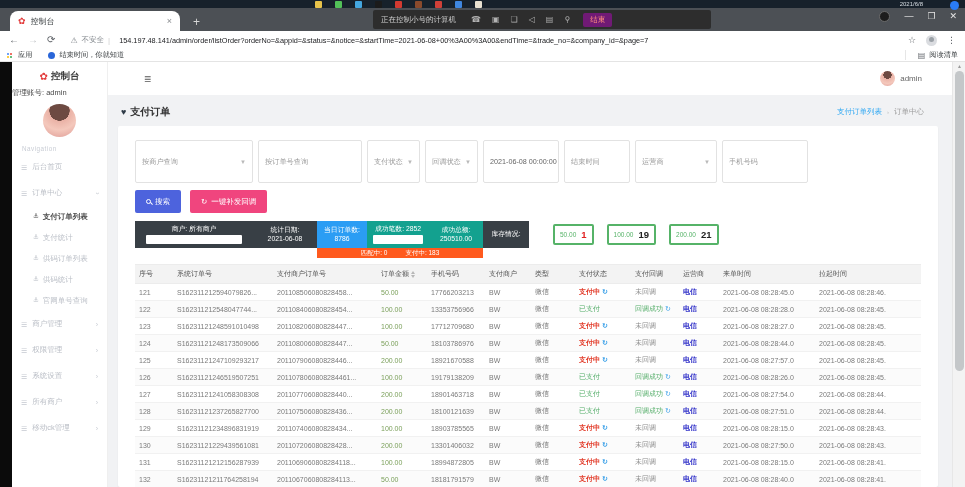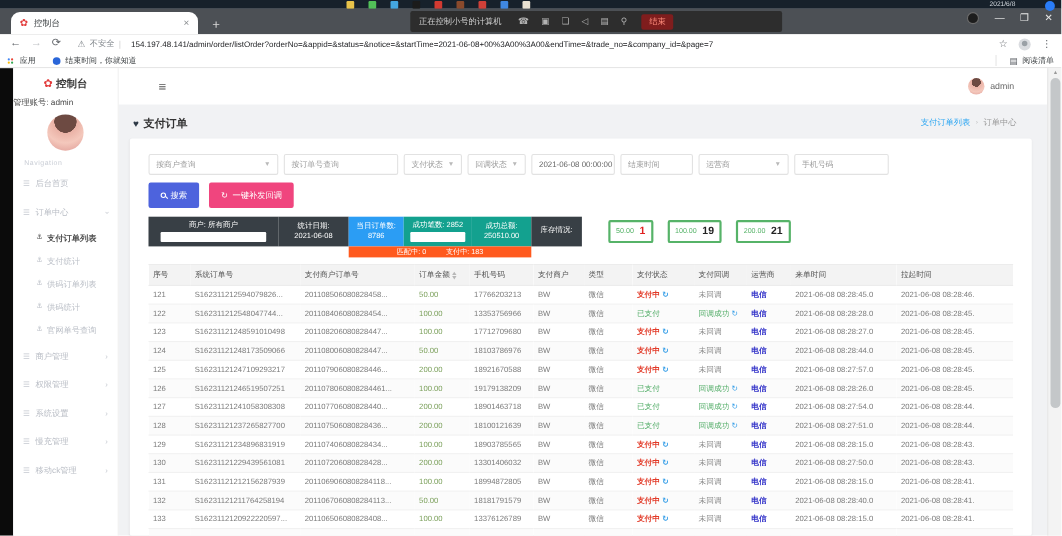--- a/index.html
+++ b/index.html
@@ -13,21 +13,21 @@
   
   .tabstrip{height:23px;background:#4c5055;position:relative;}
   .tab{position:absolute;left:10px;bottom:0;width:170px;height:20px;background:#fff;border-radius:8px 8px 0 0;display:flex;align-items:center;padding:0 8px;gap:5px;}
   .tab .fav{color:#e23b3b;font-size:9px;line-height:1;}
   .tab .ttl{font-size:8px;color:#3c4043;flex:1;overflow:hidden;white-space:nowrap;}
   .tab .cls{color:#8a8d90;font-size:9px;}
   .newtab{position:absolute;left:193px;bottom:3px;color:#d7d7d7;font-size:12px;line-height:12px;}
   .remote{position:absolute;left:335px;top:2px;width:338px;height:19px;background:#2d2d2d;border-radius:2px;display:flex;align-items:center;padding:0 8px;gap:11px;z-index:5;margin-left:38px;}
   .remote .rtxt{font-size:7.5px;color:#cfcfcf;margin-right:4px;white-space:nowrap;}
   .remote .ric{font-size:8px;color:#b3b3b3;line-height:1;}
-  .remote .rend{margin-left:2px;background:#7f1d1d;color:#ff8d7d;font-size:7.5px;padding:2px 7px;border-radius:2px;white-space:nowrap;}
+  .remote .rend{margin-left:2px;background:#701a75;color:#ff8d7d;font-size:7.5px;padding:2px 7px;border-radius:2px;white-space:nowrap;}
   .winctl{position:absolute;right:8px;top:3px;display:flex;align-items:center;gap:14px;z-index:6;}
   .winctl .ball{width:11px;height:11px;border-radius:50%;background:#1d1d1d;border:1px solid #6a6a6a;}
   .winctl .wc{color:#e6e6e6;font-size:9px;line-height:1;}
   
   .addressbar{height:18px;background:#fff;display:flex;align-items:center;padding:0 9px;gap:9px;}
   .nav-ic{font-size:10px;color:#5f6368;line-height:1;}
   .nav-ic.dis{color:#c0c3c6;}
   .sec{display:flex;align-items:center;gap:4px;margin-left:6px;white-space:nowrap;}
   .sec .warn{color:#80868b;font-size:8px;}
   .sec .sectxt{color:#80868b;font-size:7.5px;}
@@ -76,21 +76,21 @@
   .content{flex:1;display:flex;flex-direction:column;padding:8px 0 0 10px;min-height:0;}
   .pagehead{display:flex;align-items:center;margin:2px 28px 7px 3px;}
   .ph-title{display:flex;align-items:center;gap:4px;font-size:10px;font-weight:bold;color:#333;}
   .ph-title .heart{font-size:9px;color:#2e3a46;}
   .crumbs{margin-left:auto;display:flex;align-items:center;gap:5px;font-size:7.5px;color:#999;}
   .crumbs .lnk{color:#2ea7f2;}
   .crumbs .csep{font-size:6px;color:#bbb;}
   .card{flex:1;background:#fff;margin-right:14px;border-radius:2px;box-shadow:0 1px 2px rgba(0,0,0,.06);padding:14px 17px 0;overflow:hidden;min-height:0;}
   
   .filters{display:flex;gap:5px;}
-  .filter{height:19px;border:1px solid #e2e2e2;border-radius:2px;background:#fff;display:flex;align-items:center;padding:0 6px;font-size:7.2px;color:#9b9b9b;white-space:nowrap;overflow:hidden;}
+  .filter{height:43px;border:1px solid #e2e2e2;border-radius:2px;background:#fff;display:flex;align-items:center;padding:0 6px;font-size:7.2px;color:#9b9b9b;white-space:nowrap;overflow:hidden;}
   .filter .chevd{margin-left:auto;color:#b9b9b9;font-size:6px;padding-left:4px;}
   .filter .fval{color:#666;}
   .f-merchant{width:118px;}.f-orderno{width:104px;}.f-paystatus{width:53px;}.f-cbstatus{width:53px;}
   .f-start{width:76px;}.f-end{width:66px;}.f-operator{width:82px;}.f-phone{width:86px;}
   
   .actions{display:flex;gap:9px;margin-top:7px;}
   .btn{height:23px;border:none;border-radius:2px;color:#fff;font-size:7.5px;display:flex;align-items:center;gap:4px;padding:0 11px;cursor:pointer;white-space:nowrap;}
   .btn-search{background:#4d63dd;}
   .btn-resend{background:#f0457e;}
   .icon-mag{width:5px;height:5px;border:1px solid #fff;border-radius:50%;position:relative;display:inline-block;}
@@ -272,21 +272,21 @@
         <span>权限管理</span>
         <span class="chev">›</span>
       </div>
       <div class="mitem">
         <span class="bars">☰</span>
         <span>系统设置</span>
         <span class="chev">›</span>
       </div>
       <div class="mitem">
         <span class="bars">☰</span>
-        <span>慢充管理</span>
+        <span>所有商户</span>
         <span class="chev">›</span>
       </div>
       <div class="mitem">
         <span class="bars">☰</span>
         <span>移动ck管理</span>
         <span class="chev">›</span>
       </div>
   </aside>
 
   <main class="main">

